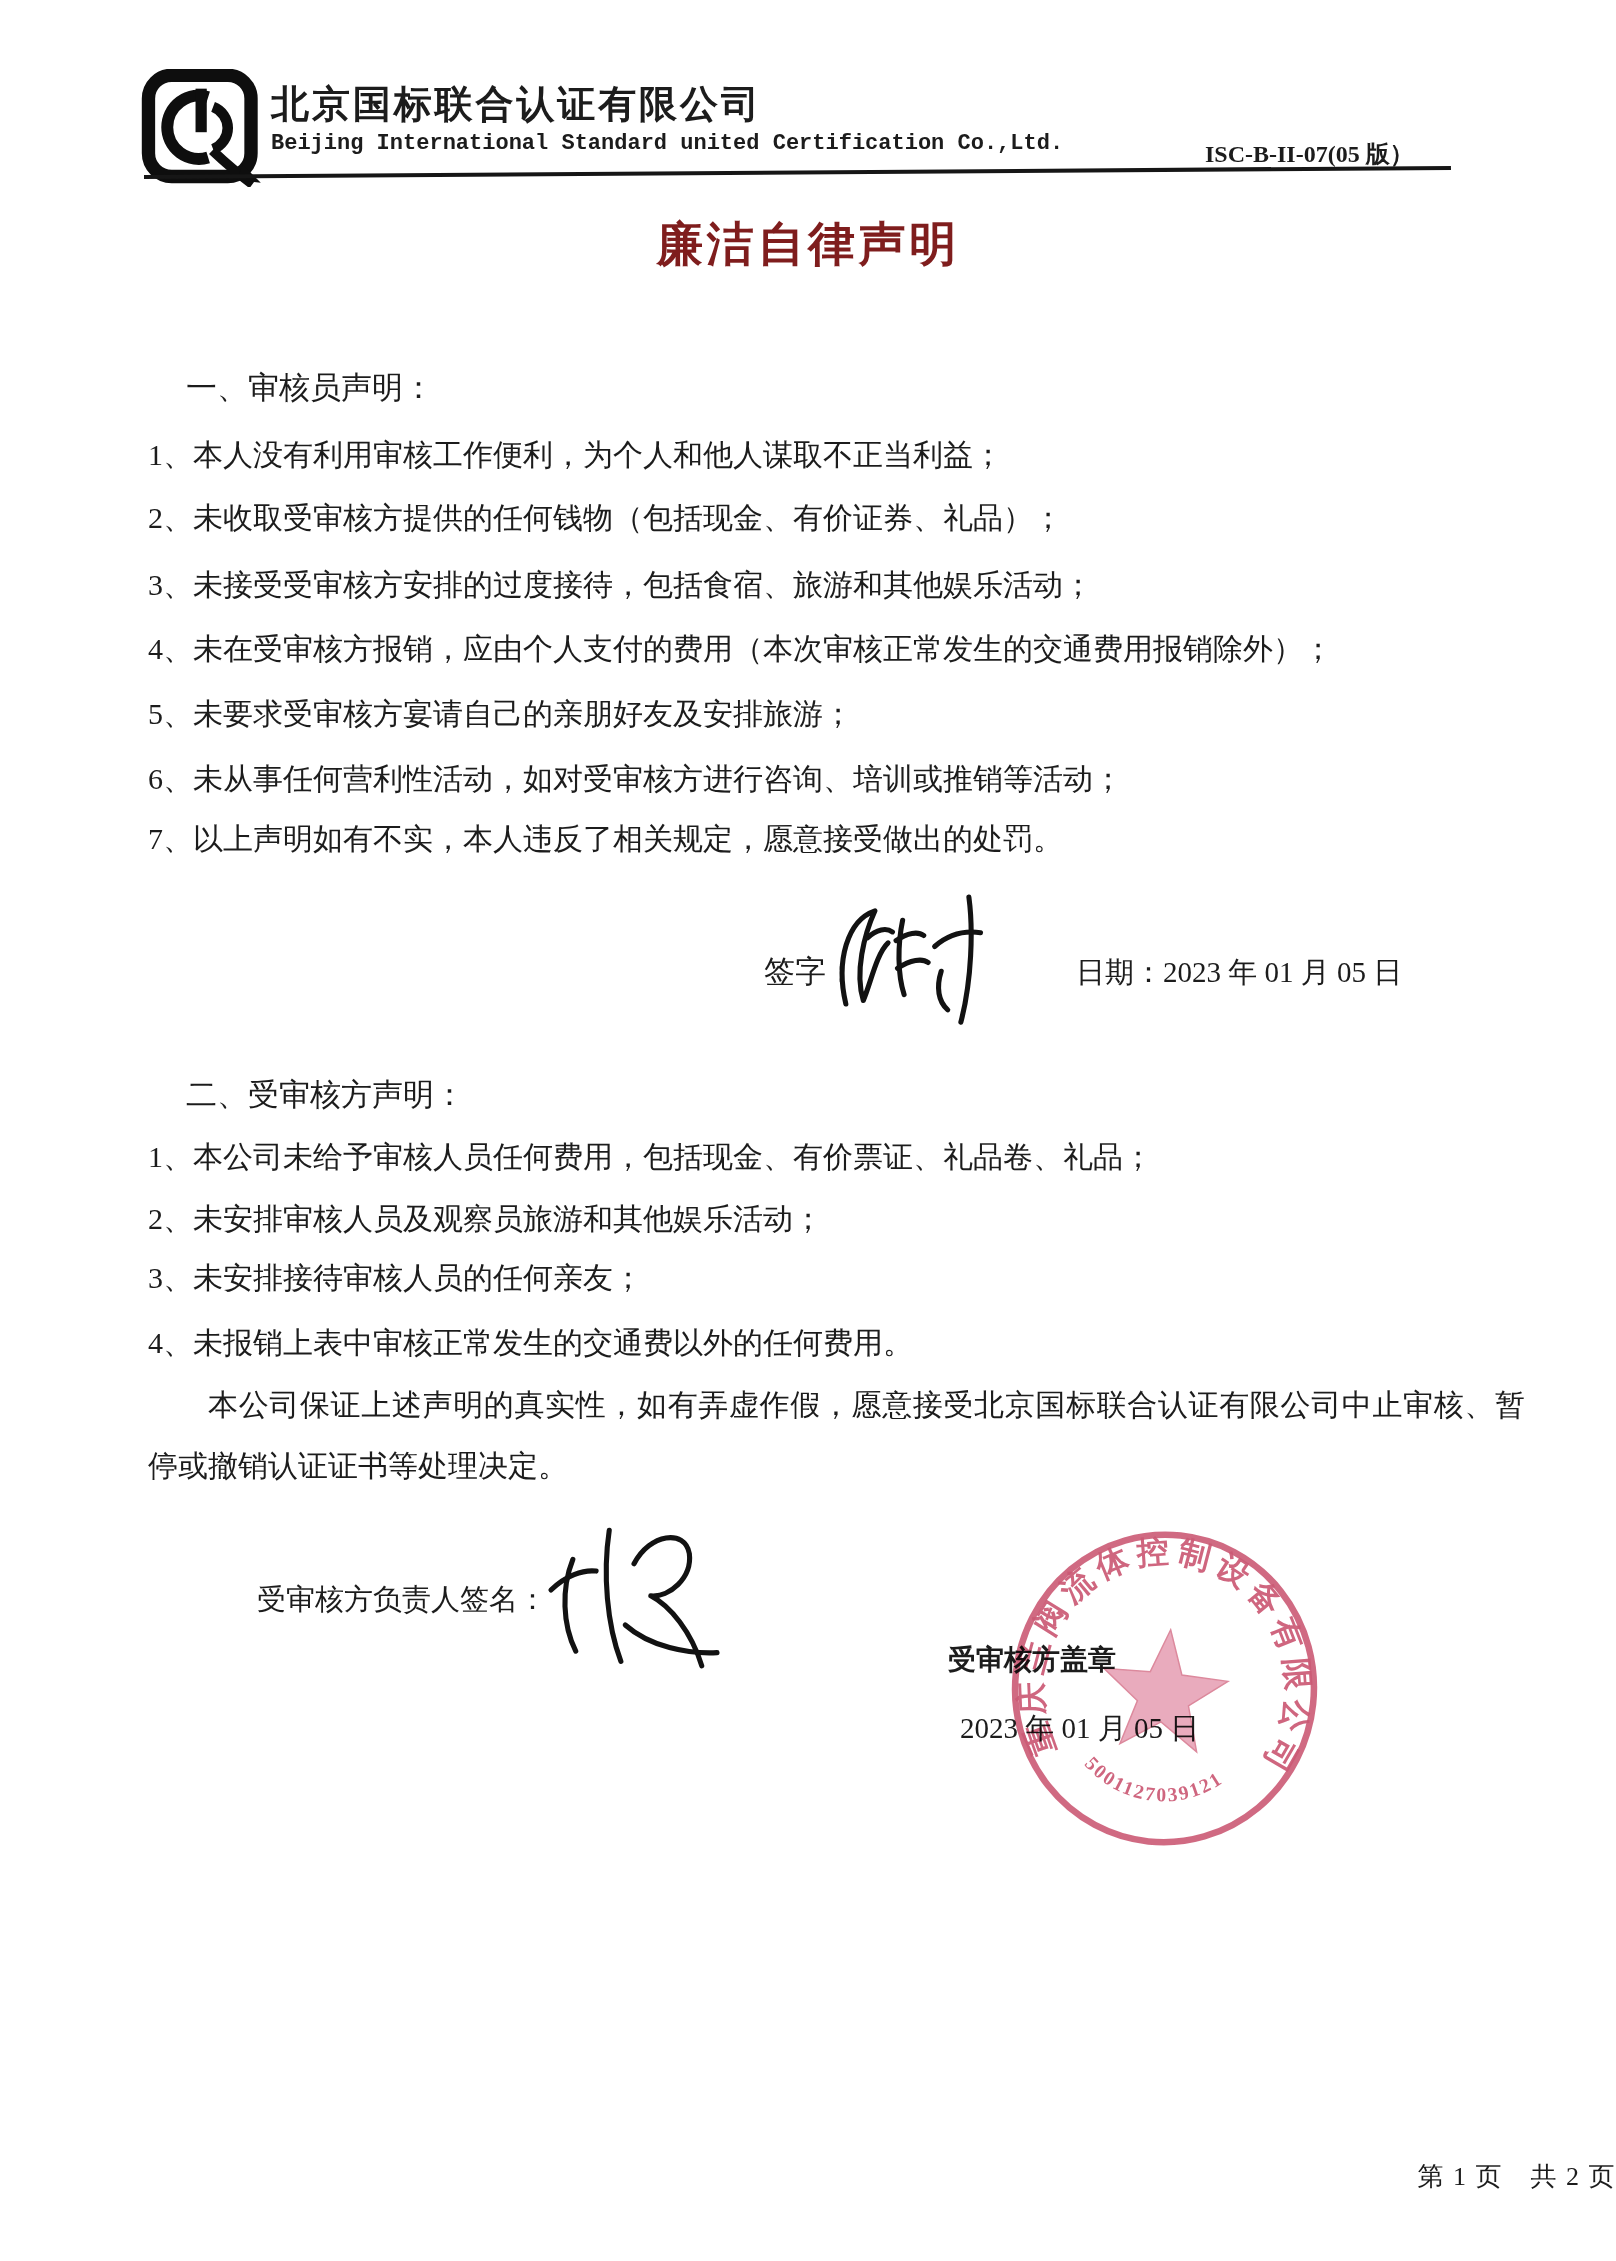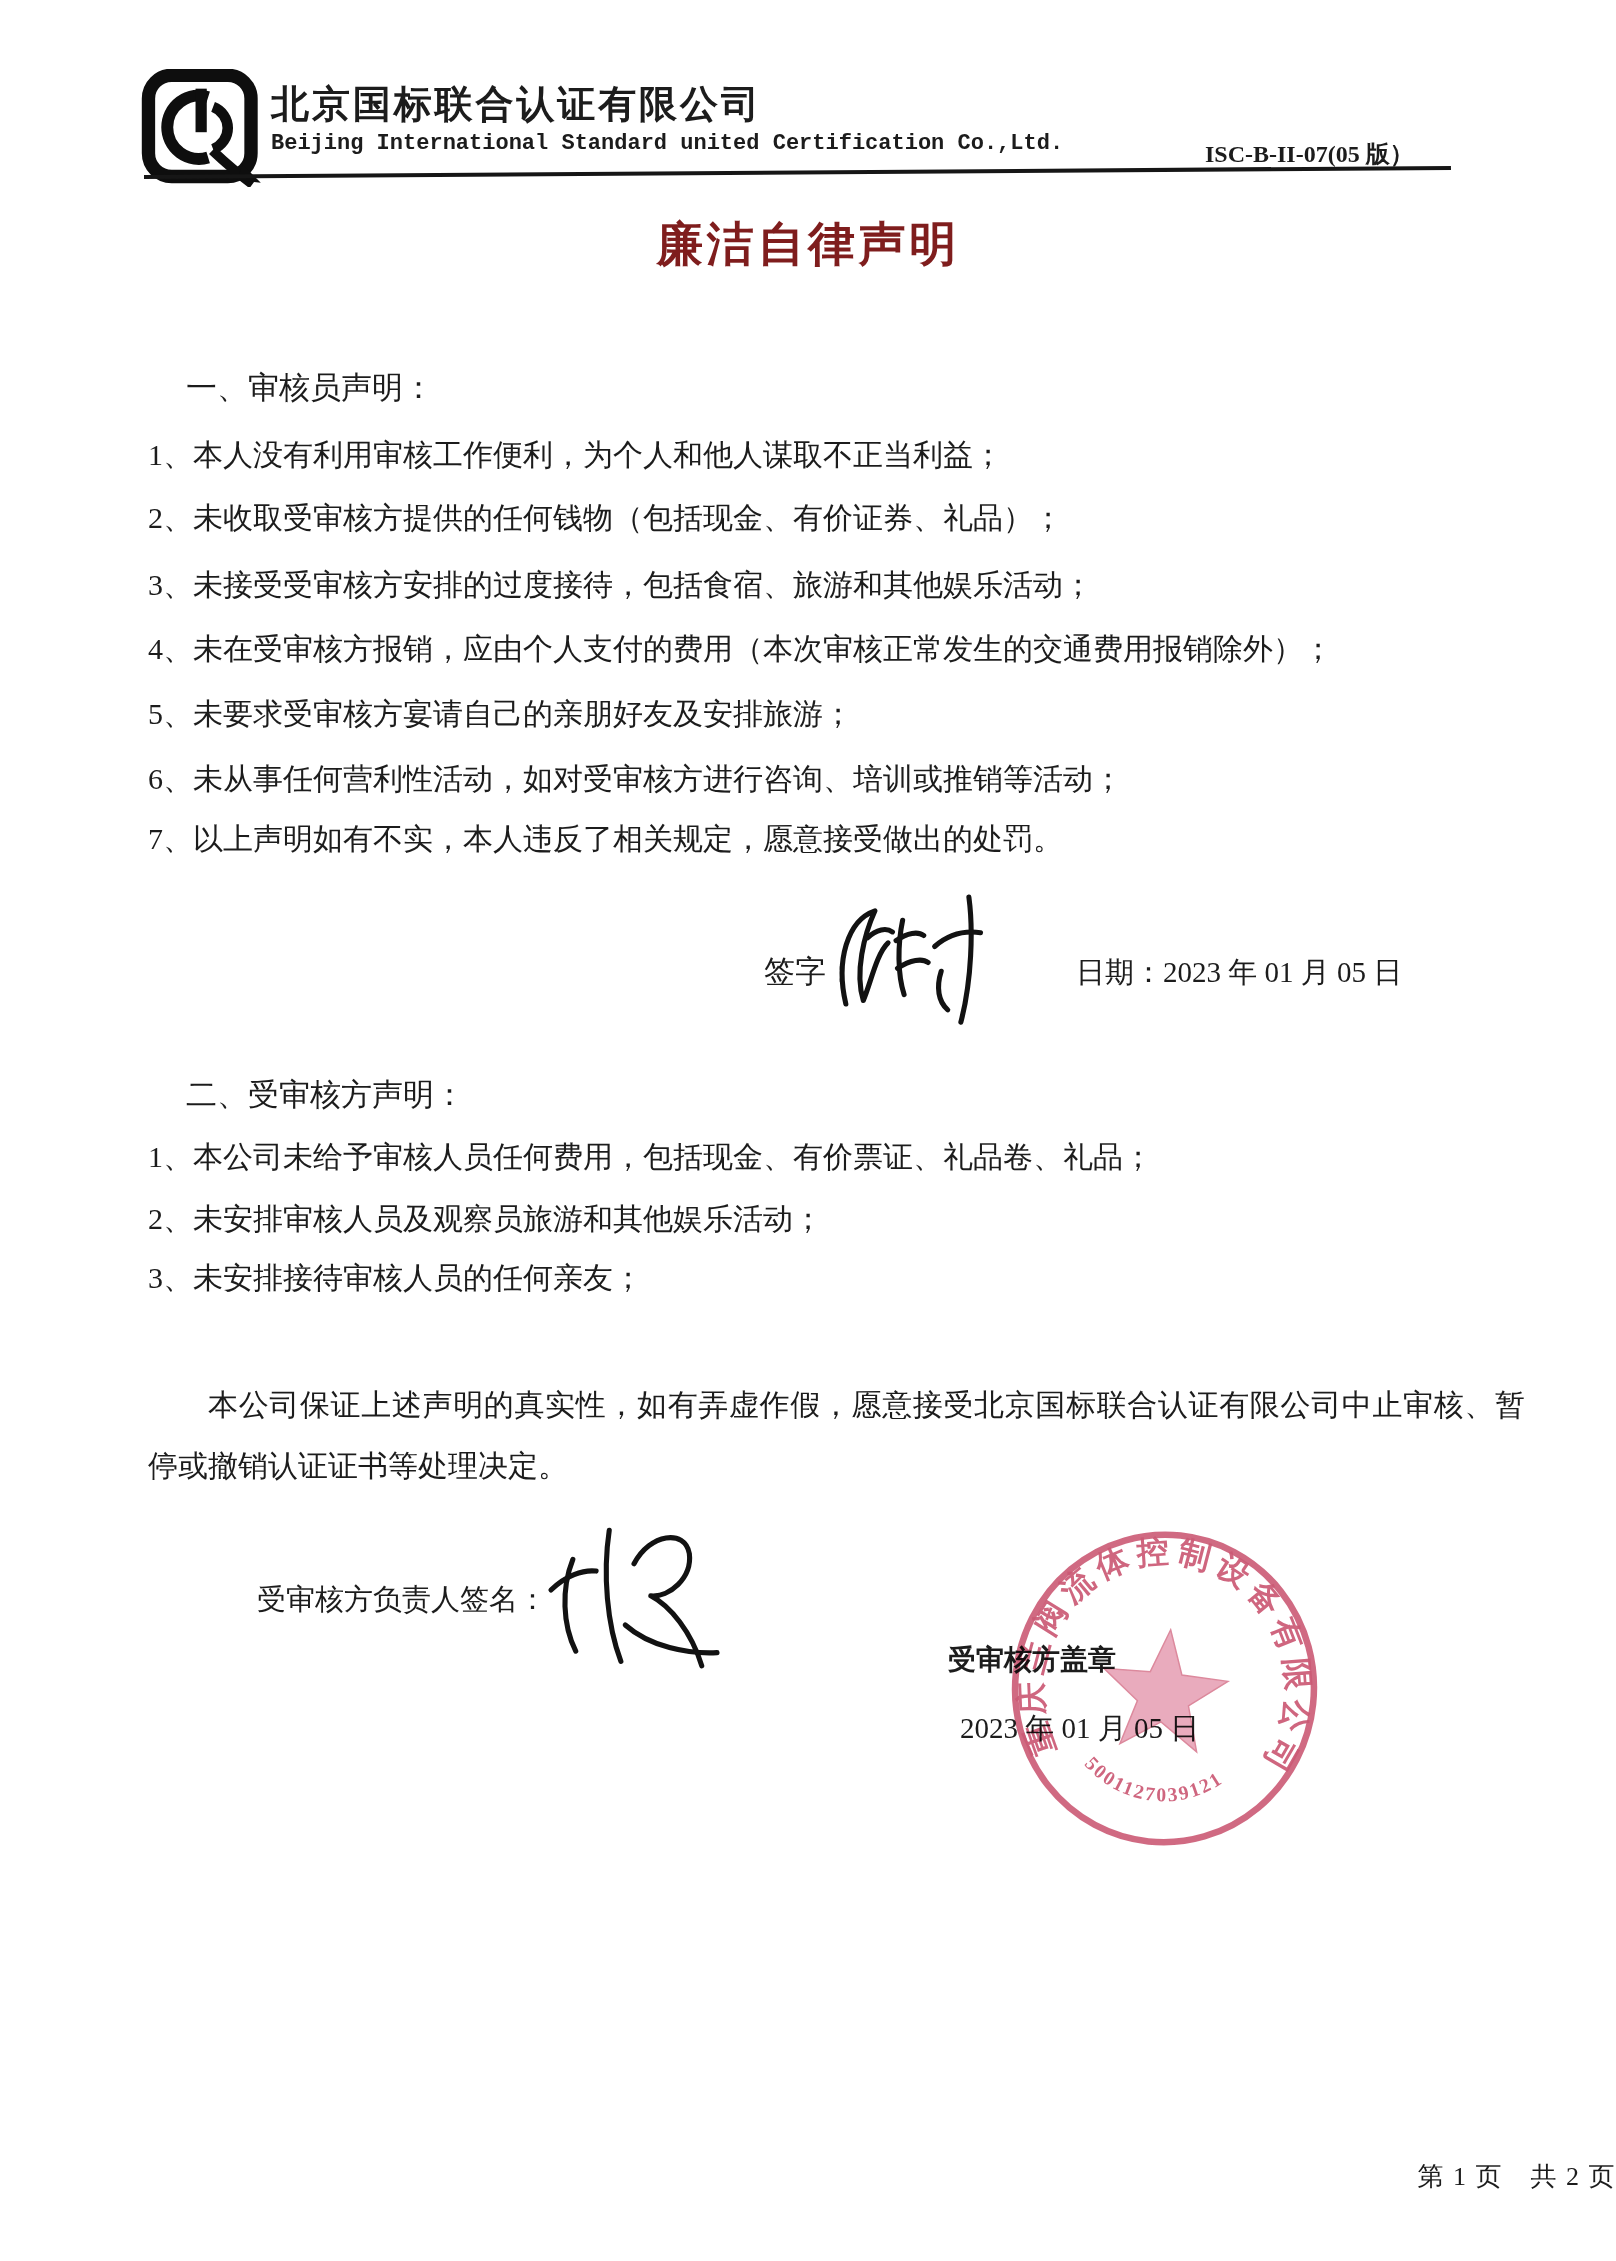--- a/index.html
+++ b/index.html
@@ -84,20 +84,21 @@
       <path d="M161,110 C154,132 157,152 170,163"></path>
     </g>
   </svg>
 
   <div class="abs date-text">日期：2023 年 01 月 05 日</div>
 
   <div class="abs bl h1" style="top:1074px">二、受审核方声明：</div>
   <div class="abs bl item" style="top:1137px">1、本公司未给予审核人员任何费用，包括现金、有价票证、礼品卷、礼品；</div>
   <div class="abs bl item" style="top:1199px">2、未安排审核人员及观察员旅游和其他娱乐活动；</div>
   <div class="abs bl item" style="top:1258px">3、未安排接待审核人员的任何亲友；</div>
+  <div class="abs bl item" style="top:1323px">4、未报销上表中审核正常发生的交通费以外的任何费用。</div>
 
   <div class="pledge">本公司保证上述声明的真实性，如有弄虚作假，愿意接受北京国标联合认证有限公司中止审核、暂停或撤销认证证书等处理决定。</div>
 
   <div class="abs signer-label">受审核方负责人签名：</div>
 
   <svg class="sig-svg" style="left:532px; top:1507px;" width="204" height="193" viewBox="0 0 280 265" aria-hidden="true">
     <g fill="none" stroke="#121212" stroke-width="7" stroke-linecap="round" stroke-linejoin="round">
       <path d="M56,72 C40,112 42,162 60,198"></path>
       <path d="M26,114 C46,94 70,86 88,88"></path>
       <path d="M106,32 C97,92 103,162 122,212"></path>

